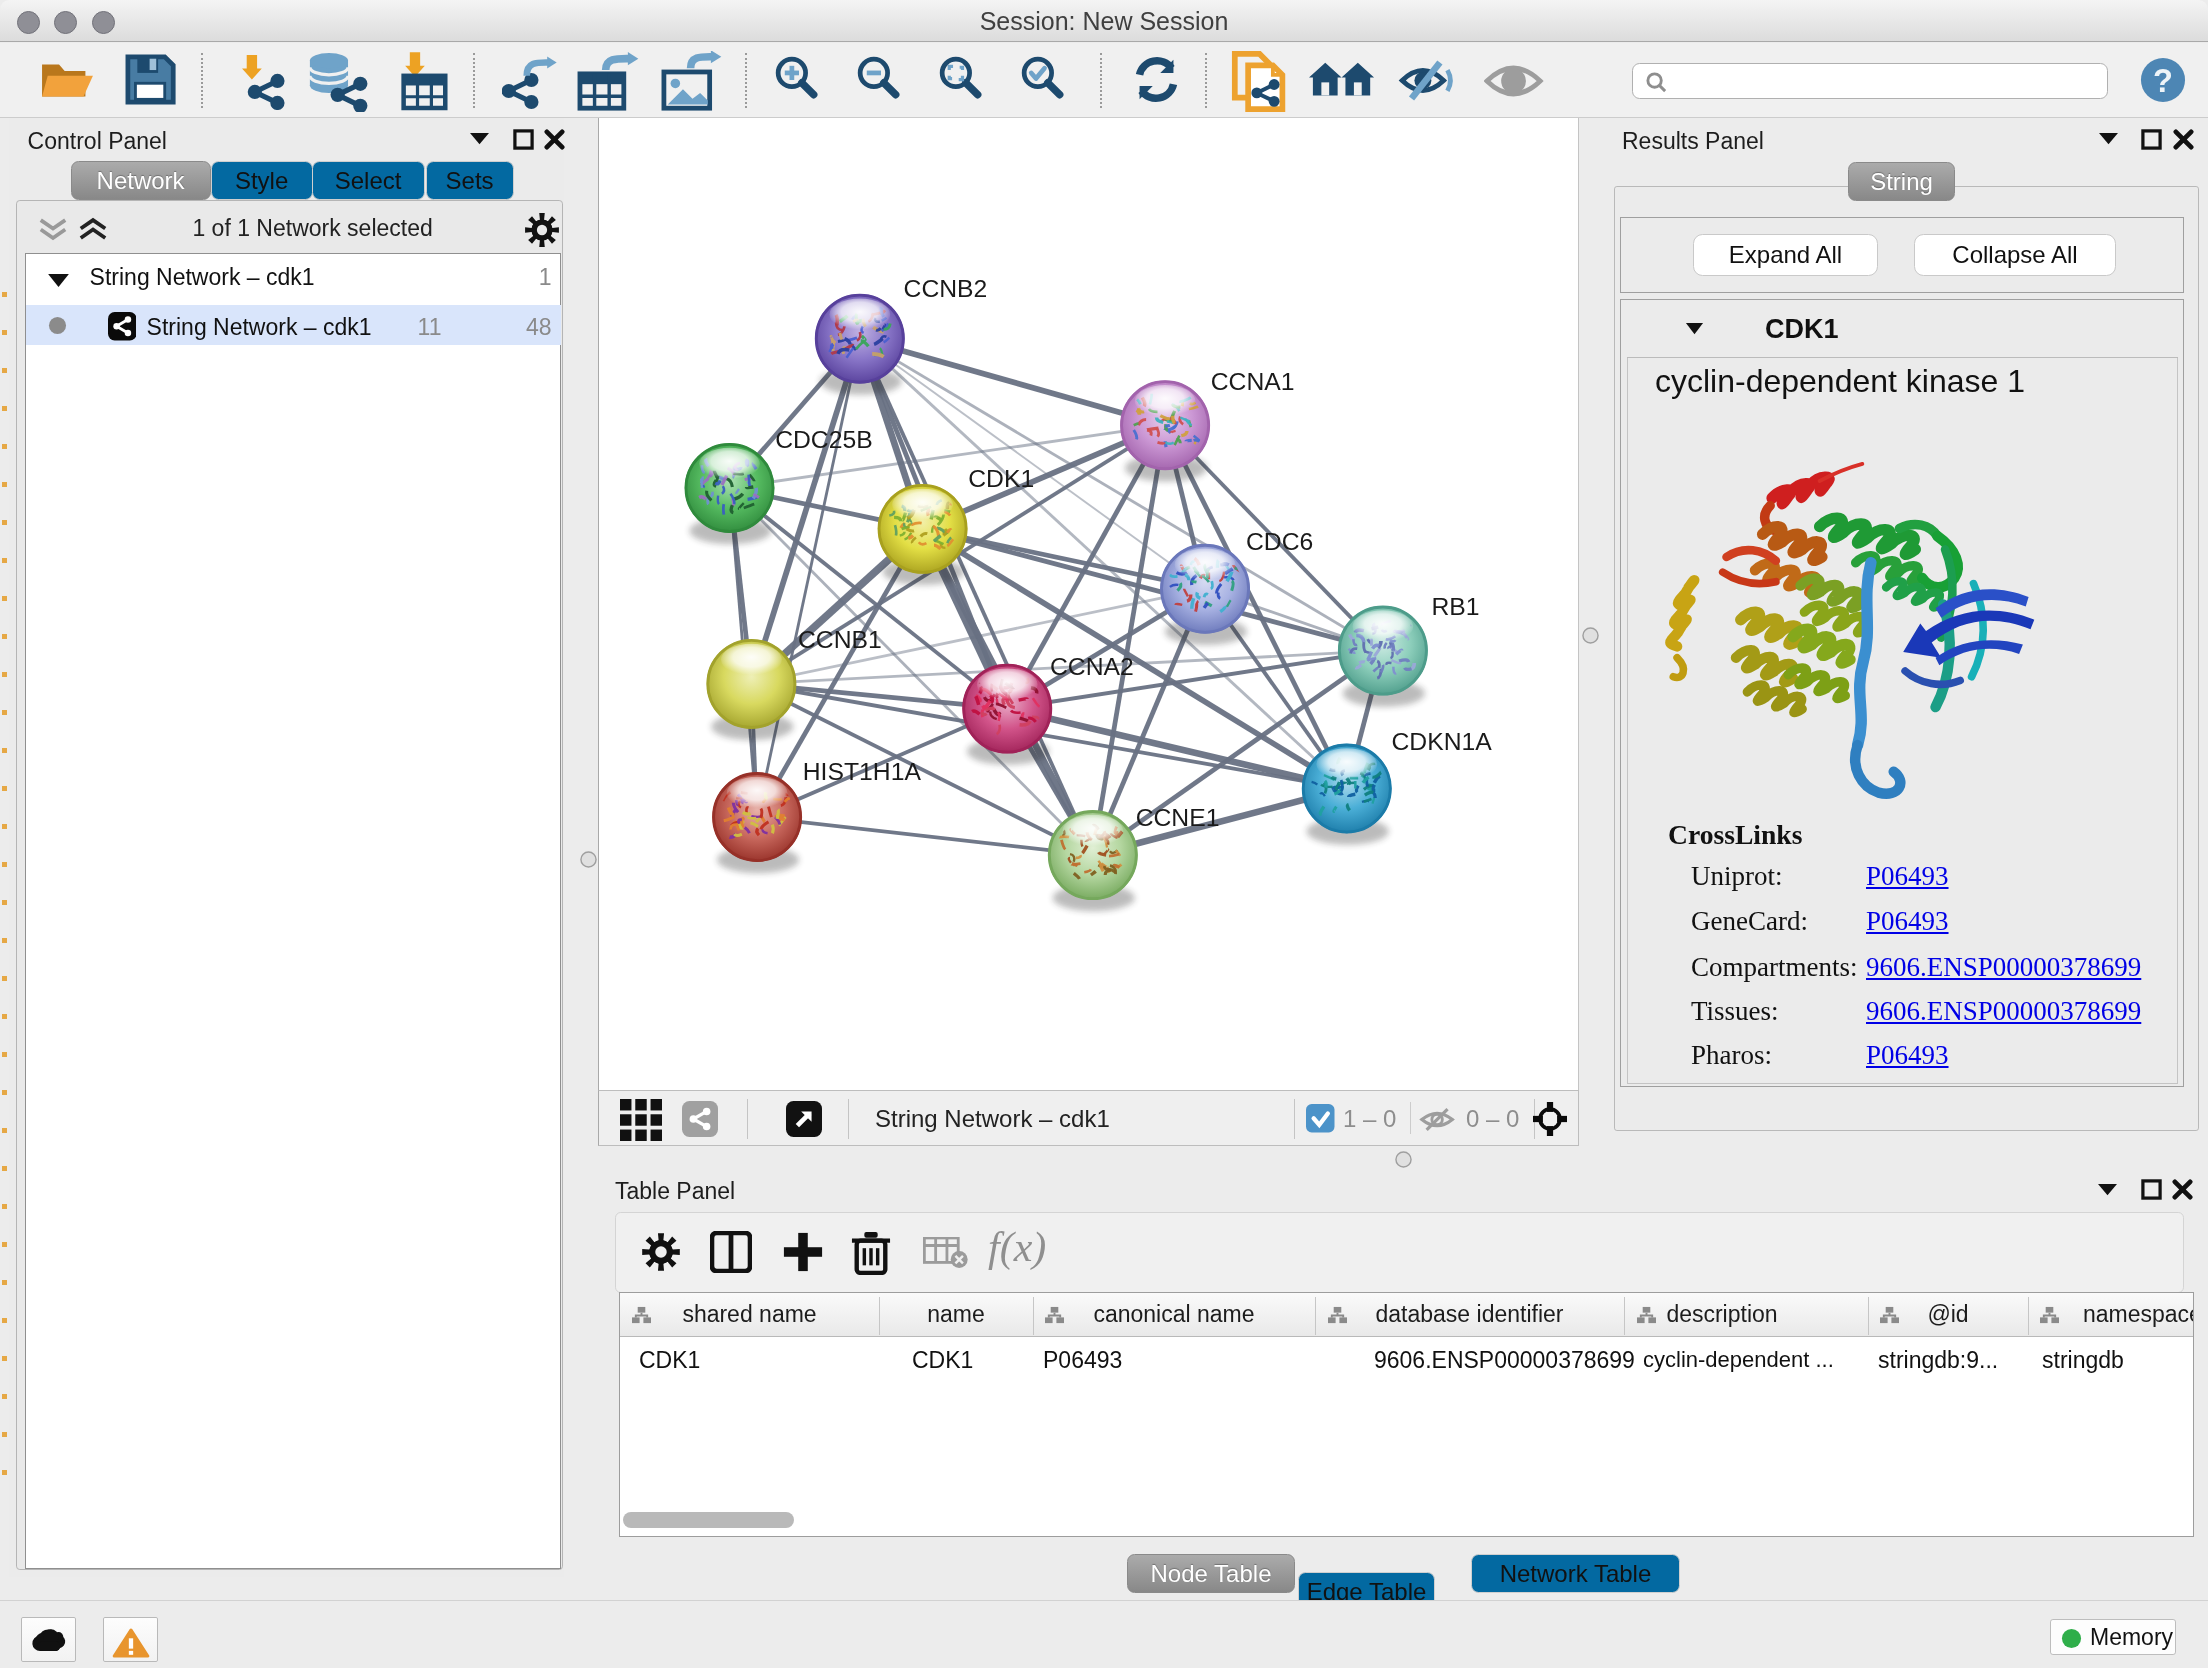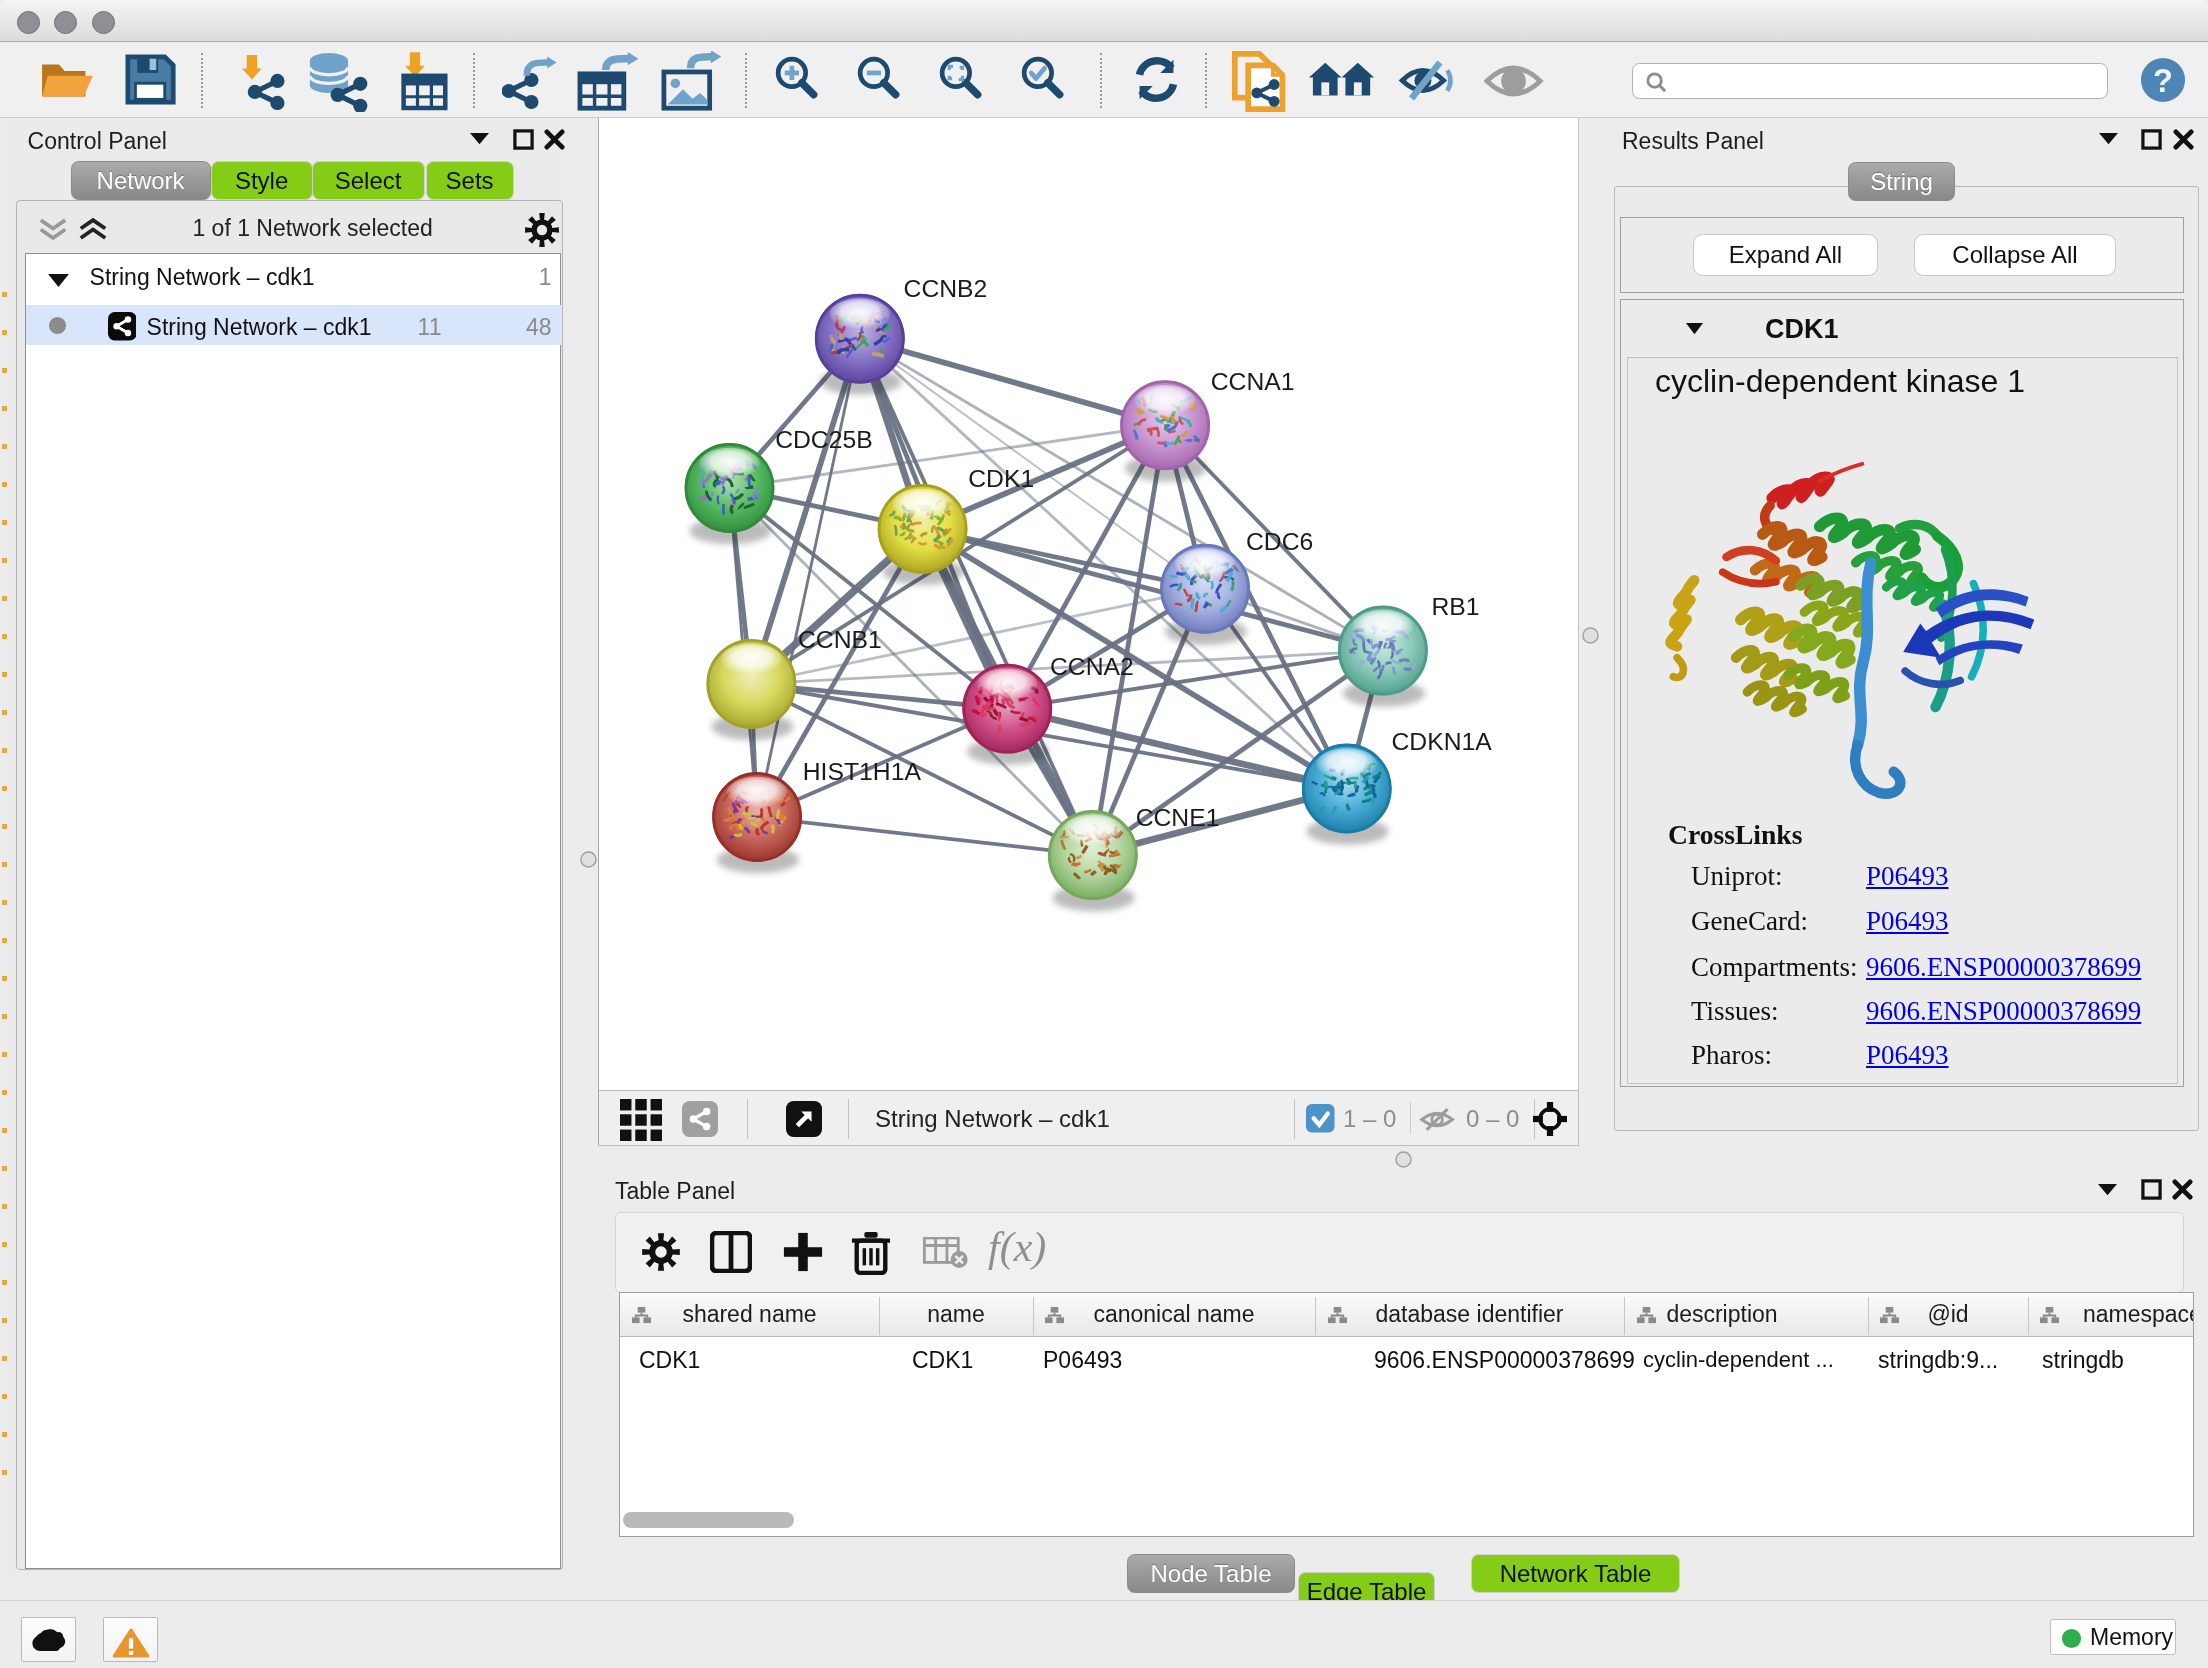--- a/index.html
+++ b/index.html
@@ -4,34 +4,35 @@
 html,body{width:2208px;height:1668px;overflow:hidden;font-family:"Liberation Sans",sans-serif;background:#ececec;position:relative}
 .abs{position:absolute}
 .titlebar{left:0;top:0;width:2208px;height:42px;background:linear-gradient(#f4f4f4,#dcdcdc);border-bottom:1px solid #a9a9a9;border-radius:9.5px 9.5px 0 0}
 .tl-circle{position:absolute;top:10.5px;width:23px;height:23px;border-radius:50%;background:#8f8f96;border:1px solid #72727a}
 .title-text{position:absolute;top:6.7px;left:0;width:100%;text-align:center;font-size:25px;color:#404040}
 .toolbar{left:0;top:43px;width:2208px;height:75px;background:#f0f0f0;border-bottom:1px solid #cccccc}
 .tsep{position:absolute;top:9.5px;height:55px;width:0;border-left:2.9px dotted #9a9a9a}
 .searchbox{position:absolute;left:1632px;top:20px;width:476px;height:36px;background:#ffffff;border:1px solid #b0b0b0;border-radius:7.6px}
 .panel-title{font-size:23px;color:#1d1d1d}
 .ctrlpanel{left:8.6px;top:118px;width:555px;height:1459px;background:#ebebeb}
-.tab{position:absolute;height:39px;background:#84cc16;border:1px solid #cfcfcf;border-radius:7.6px;text-align:center;font-size:24px;color:#111;line-height:37px}
+.tab{position:absolute;height:39px;background:#0369a1;border:1px solid #cfcfcf;border-radius:7.6px;text-align:center;font-size:24px;color:#111;line-height:37px}
 .tab.sel{background:linear-gradient(#ababab,#888888);color:#fff;border:1px solid #8a8a8a;text-shadow:0 -1px 1px rgba(0,0,0,.3)}
 .netview{left:598px;top:118px;width:981px;height:972px;background:#ffffff;border-left:1px solid #a9a9a9;border-right:1px solid #c4c4c4}
 .netbar{left:598px;top:1090px;width:981px;height:56px;background:#efefef;border:1px solid #bdbdbd;border-left:1px solid #a9a9a9}
 .respanel{left:1603px;top:118px;width:596px;height:1035px;background:#ececec}
 .tablepanel{left:598px;top:1172px;width:1601px;height:428px;background:#ececec}
 .statusbar{left:0;top:1600px;width:2208px;height:68px;background:#ececec;border-top:1px solid #d2d2d2}
 .sbtn{position:absolute;width:55px;height:45px;background:linear-gradient(#fdfdfd,#f2f2f2);border:1px solid #b9b9b9;border-radius:1.9px}
 .linkserif{font-family:"Liberation Serif",serif;color:#0000e6;text-decoration:underline}
 </style></head><body>
 <div class="abs titlebar">
     <div class="tl-circle" style="left:17px"></div>
     <div class="tl-circle" style="left:54px"></div>
     <div class="tl-circle" style="left:92px"></div>
+    <div class="title-text">Session: New Session</div>
   </div>
 <div class="abs toolbar">
     <svg class="abs" style="left:38px;top:12.4px" width="59" height="49" viewBox="0 0 62 52">
       <path d="M 4 10 L 22 10 L 28 17 L 50 17 L 50 44 L 4 44 Z" fill="#b9771c"></path>
       <path d="M 10 22 L 58 22 L 48 44 L 4 44 Z" fill="#f2a23c"></path>
     </svg>
     <svg class="abs" style="left:125px;top:11.4px" width="53" height="51" viewBox="0 0 56 54">
       <path d="M 3 3 H 42 L 51 12 V 51 H 3 Z" fill="#487ca3" stroke="#1d4a6e" stroke-width="5"></path>
       <rect x="13" y="3" width="22" height="17" fill="#1d4a6e"></rect>
       <rect x="26" y="5" width="7" height="12" fill="#9fc0d8"></rect>

